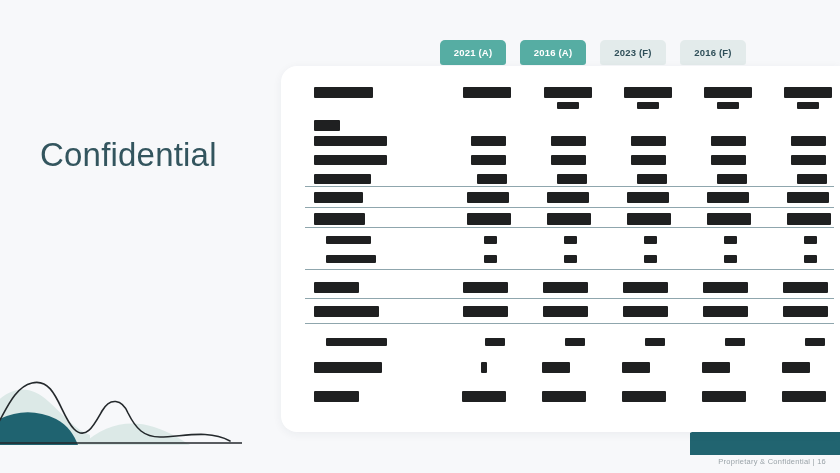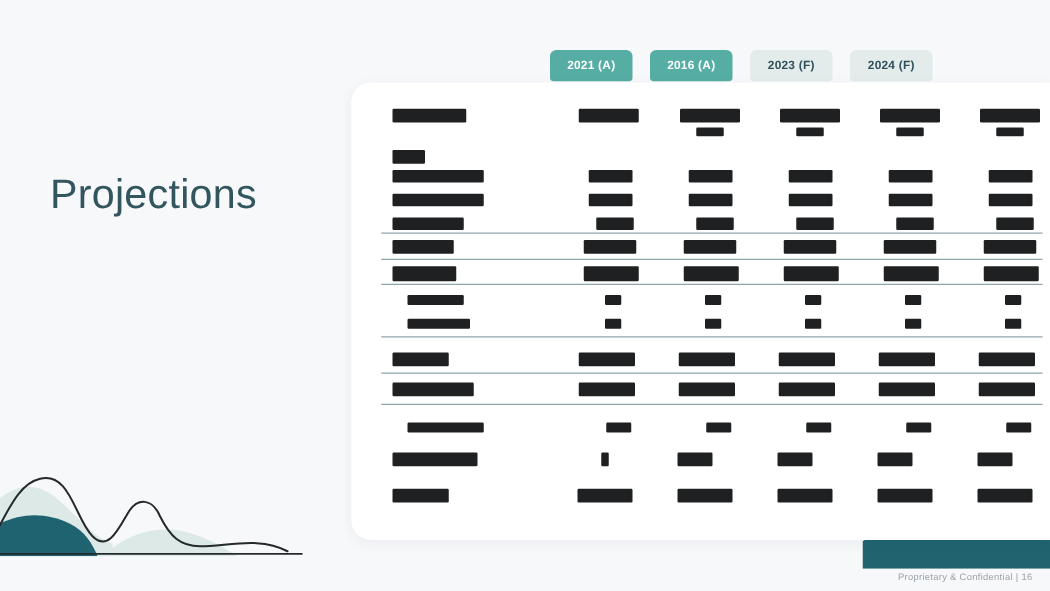--- a/index.html
+++ b/index.html
@@ -142,34 +142,34 @@
     <path d="M-12 72 C6 70 12 22 38 16 C62 10 66 48 80 62 C92 74 100 58 108 44
              C116 30 128 32 134 46 C142 62 150 70 166 70 C188 70 214 62 236 74" fill="none" stroke="#24292c" stroke-width="1.6" stroke-linecap="round"></path>
     <path d="M-12 76 L248 76" stroke="#24292c" stroke-width="1.4"></path>
   </svg>
 
   <svg id="deco-right" class="deco" viewBox="0 0 150 60" preserveAspectRatio="none">
     <path d="M0 60 L0 38 C14 30 28 30 42 32 C56 34 62 24 76 12
              C88 2 100 6 110 22 C118 34 126 30 136 24 C142 20 146 22 150 26 L150 60 Z" fill="#216470"></path>
   </svg>
 
-  <div id="slide-title">Projections</div>
+  <div id="slide-title">Confidential</div>
 
   <div id="column-headers">
       <div class="col-chip actual" style="left: 0px;">
         <span>2021 (A)</span>
       </div>
       <div class="col-chip actual" style="left: 80px;">
         <span>2016 (A)</span>
       </div>
       <div class="col-chip forecast" style="left: 160px;">
         <span>2023 (F)</span>
       </div>
       <div class="col-chip forecast" style="left: 240px;">
-        <span>2024 (F)</span>
+        <span>2016 (F)</span>
       </div>
     </div>
 
   <div id="table-card">
     <div id="table-rows">
         <div class="t-row" style="top: 21px;">
           <div class="redaction" style="left: 33px; top: 0px; width: 59px; height: 11px;"></div>
           <div class="redaction" style="left: 182px; top: 0px; width: 48px; height: 11px;"></div>
           <div class="redaction" style="left: 263px; top: 0px; width: 48px; height: 11px;"></div>
           <div class="redaction" style="left: 343px; top: 0px; width: 48px; height: 11px;"></div>

